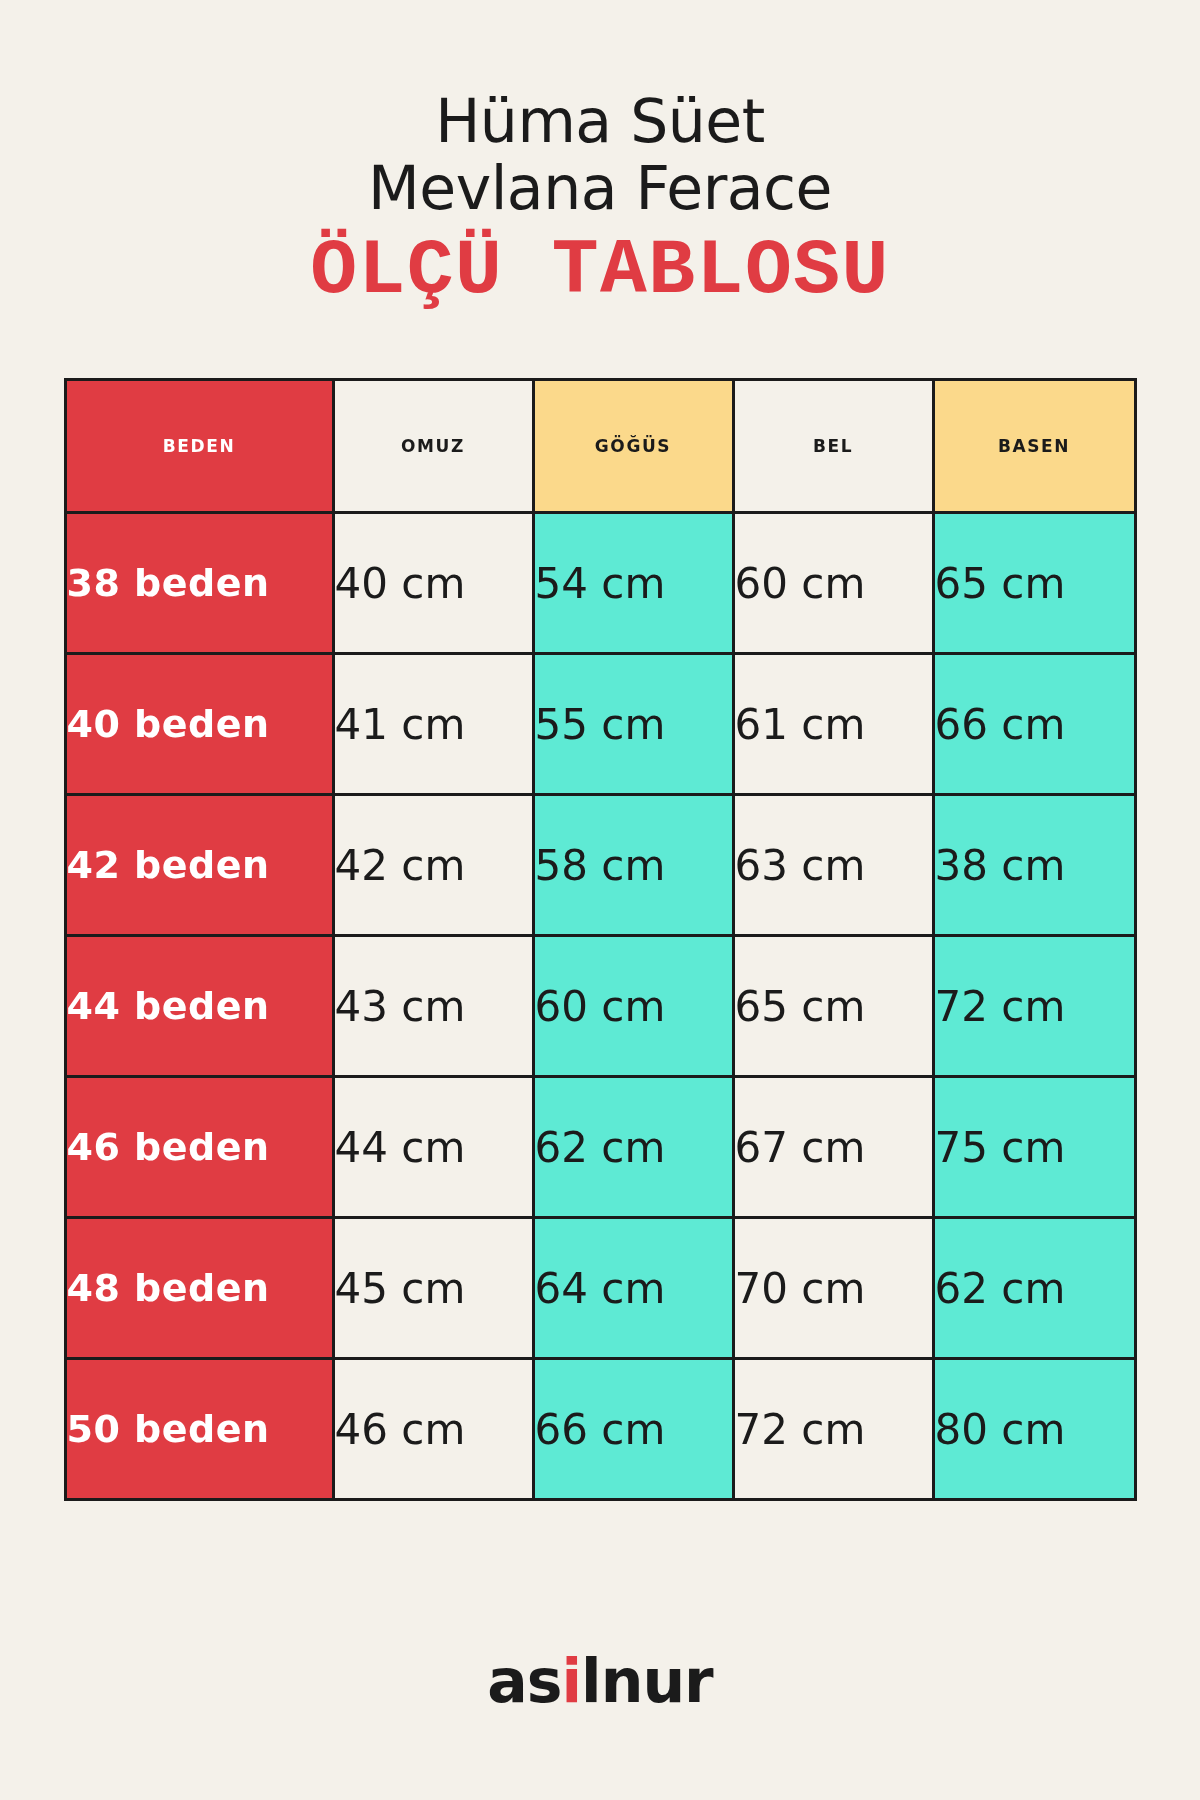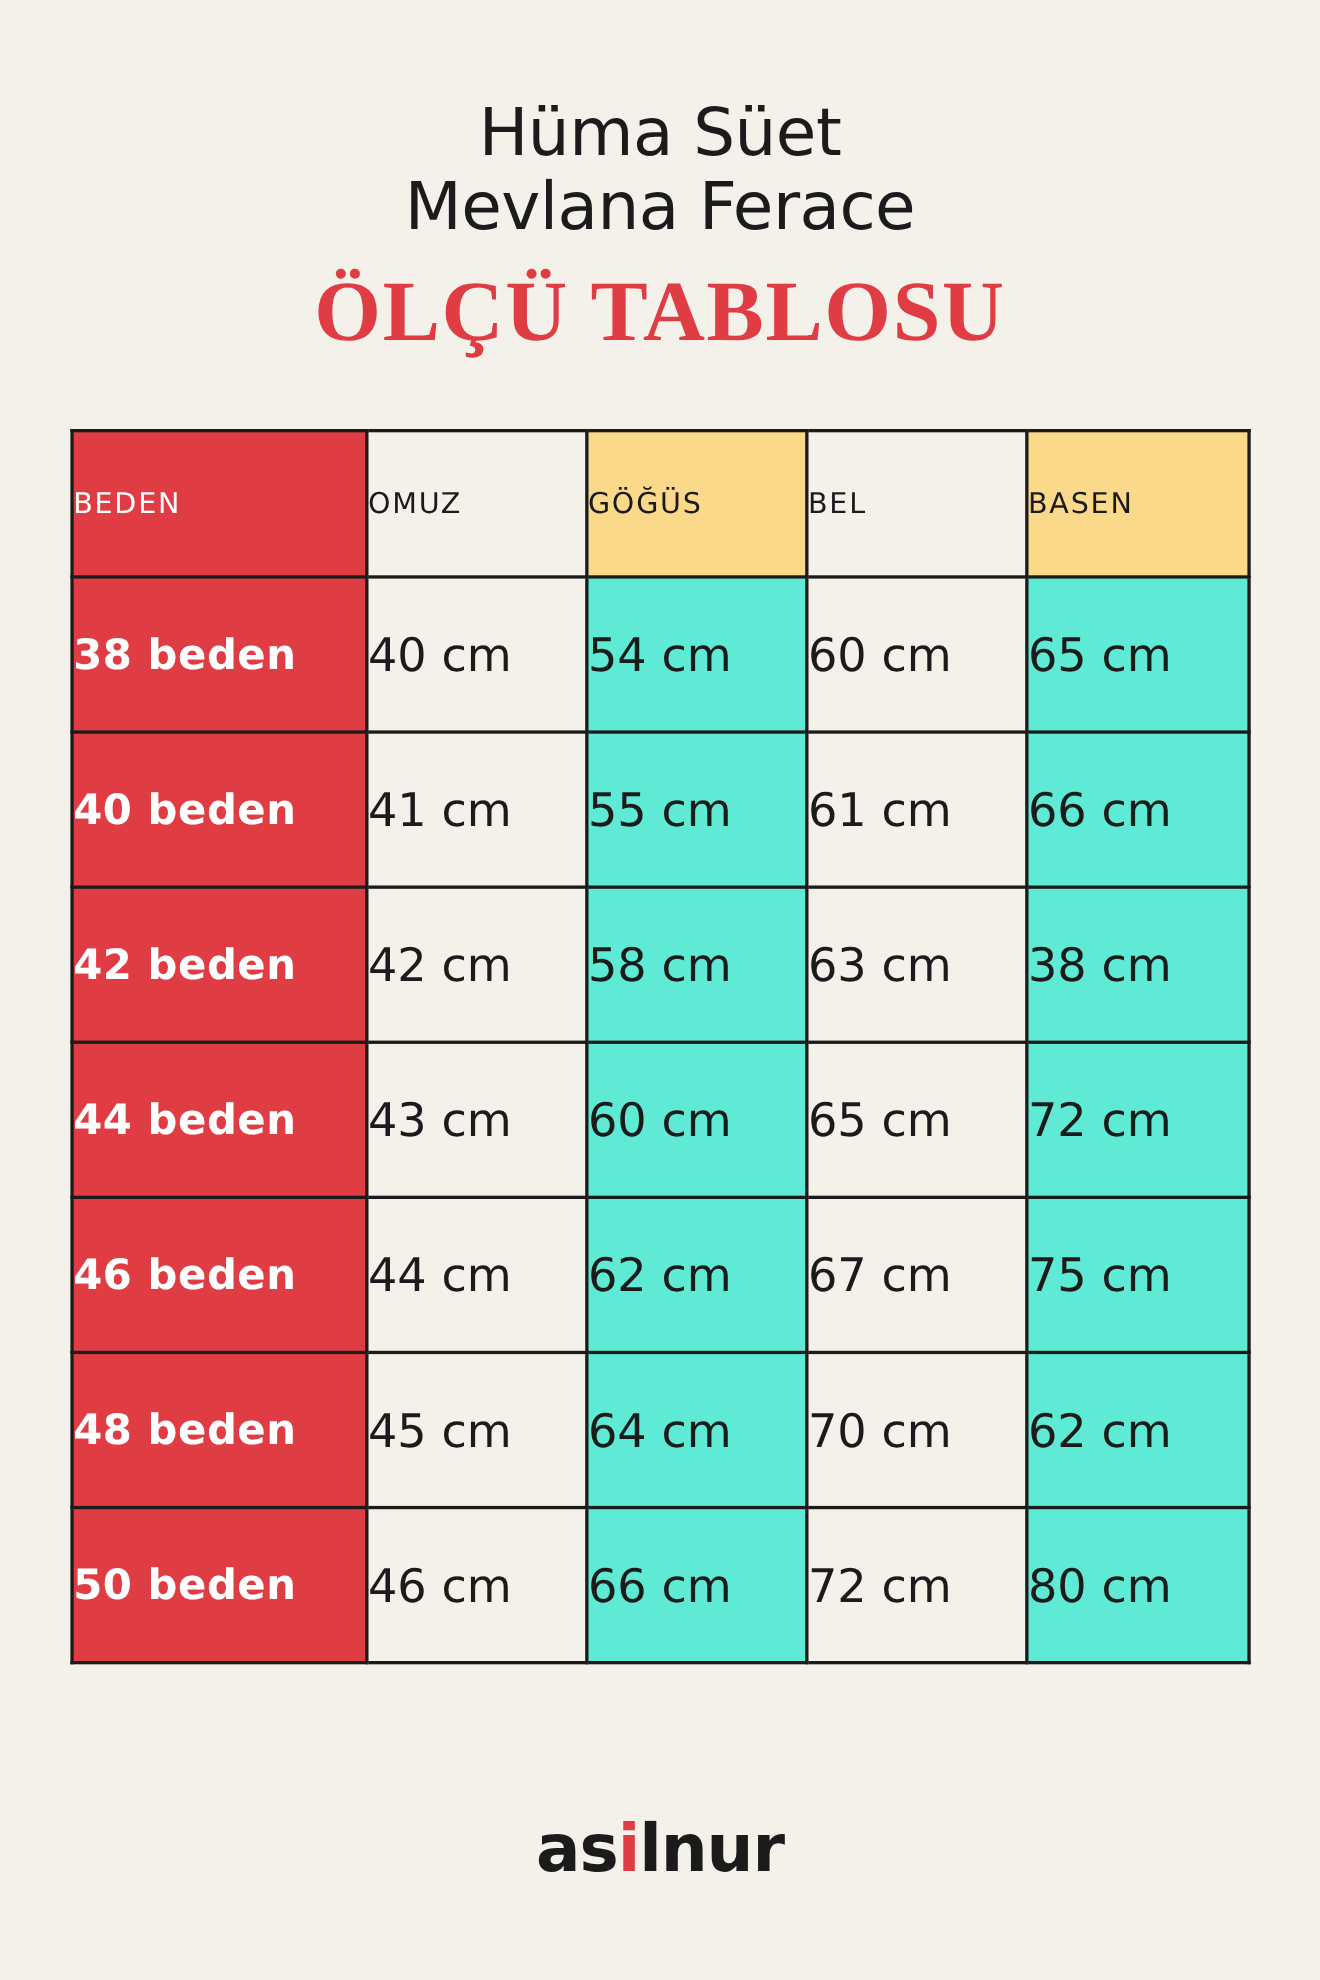--- a/index.html
+++ b/index.html
@@ -32,22 +32,22 @@
   }
   .title-line {
     font-family: "DejaVu Sans", sans-serif;
     font-size: 60px;
     line-height: 1.12;
     font-weight: 400;
     color: #1b1b1b;
     letter-spacing: -0.5px;
   }
   .subtitle {
-    margin-top: 22px;
-    font-family: Liberation Serif, serif;
+    margin-top: 10px;
+    font-family: Liberation Mono, monospace;
     font-size: 78px;
     font-weight: 700;
     color: #e03c43;
     letter-spacing: 1.5px;
     line-height: 1;
   }
 
   
   .table-wrap {
     margin-top: 68px;
@@ -70,26 +70,26 @@
   
   col.c-beden { width: 268px; }
   col.c-omuz  { width: 200px; }
   col.c-gogus { width: 200px; }
   col.c-bel   { width: 200px; }
   col.c-basen { width: 202px; }
 
   
   thead th {
     height: 130px;
-    font-size: 26px;
-    font-weight: 400;
+    font-size: 17px;
+    font-weight: 700;
     letter-spacing: 1.6px;
     color: #1b1b1b;
     vertical-align: middle;
-    text-align: left;
+    text-align: center;
   }
   th.h-beden {
     background: #e03c43;
     color: #ffffff;
   }
   th.h-light  { background: #f4f1ea; }
   th.h-yellow { background: #fbd98b; }
 
   
   tbody td {

